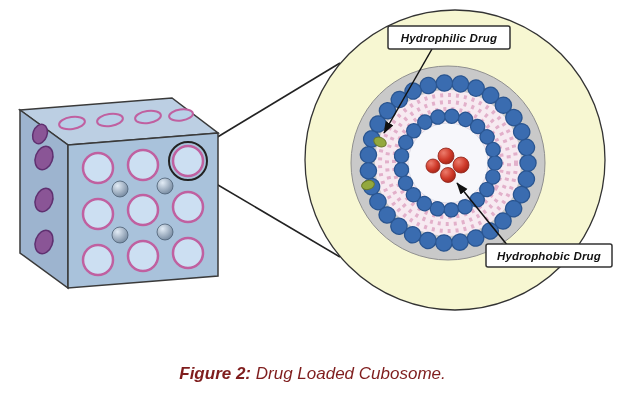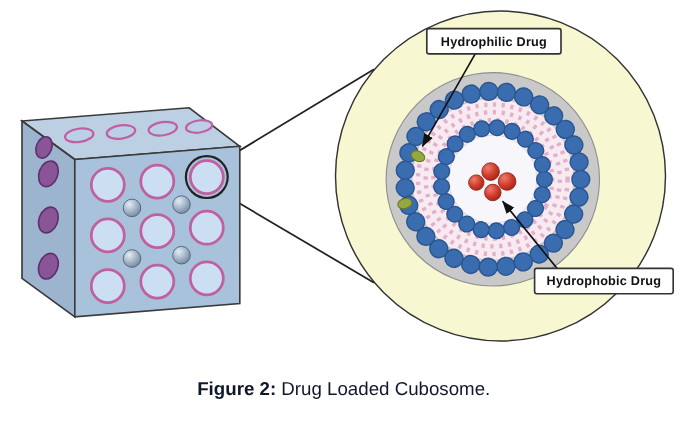--- a/index.html
+++ b/index.html
@@ -3,37 +3,38 @@
 <meta charset="utf-8">
 <style>
   html, body { margin: 0; padding: 0; background: #ffffff; }
   .page {
     position: relative;
     width: 625px;
     height: 404px;
     background: #ffffff;
     font-family: "Liberation Sans", sans-serif;
     overflow: hidden;
+    font-style: italic;
   }
   .figure-svg { position: absolute; top: 0; left: 0; }
   .callout-text {
     font-family: "Liberation Sans", sans-serif;
     font-size: 11.5px;
     font-weight: bold;
     letter-spacing: 0.2px;
     fill: #111111;
   }
   .caption {
     position: absolute;
-    top: 344px;
+    top: 364px;
     left: 0;
     width: 100%;
     text-align: center;
     font-size: 17px;
-    color: #0f172a;
+    color: #7f1d1d;
   }
   .caption .cap-label { font-weight: bold; }
 </style>
 </head>
 <body>
 
 <div class="page">
 
   <svg class="figure-svg" width="625" height="348" viewBox="0 0 625 348">
     <defs>

